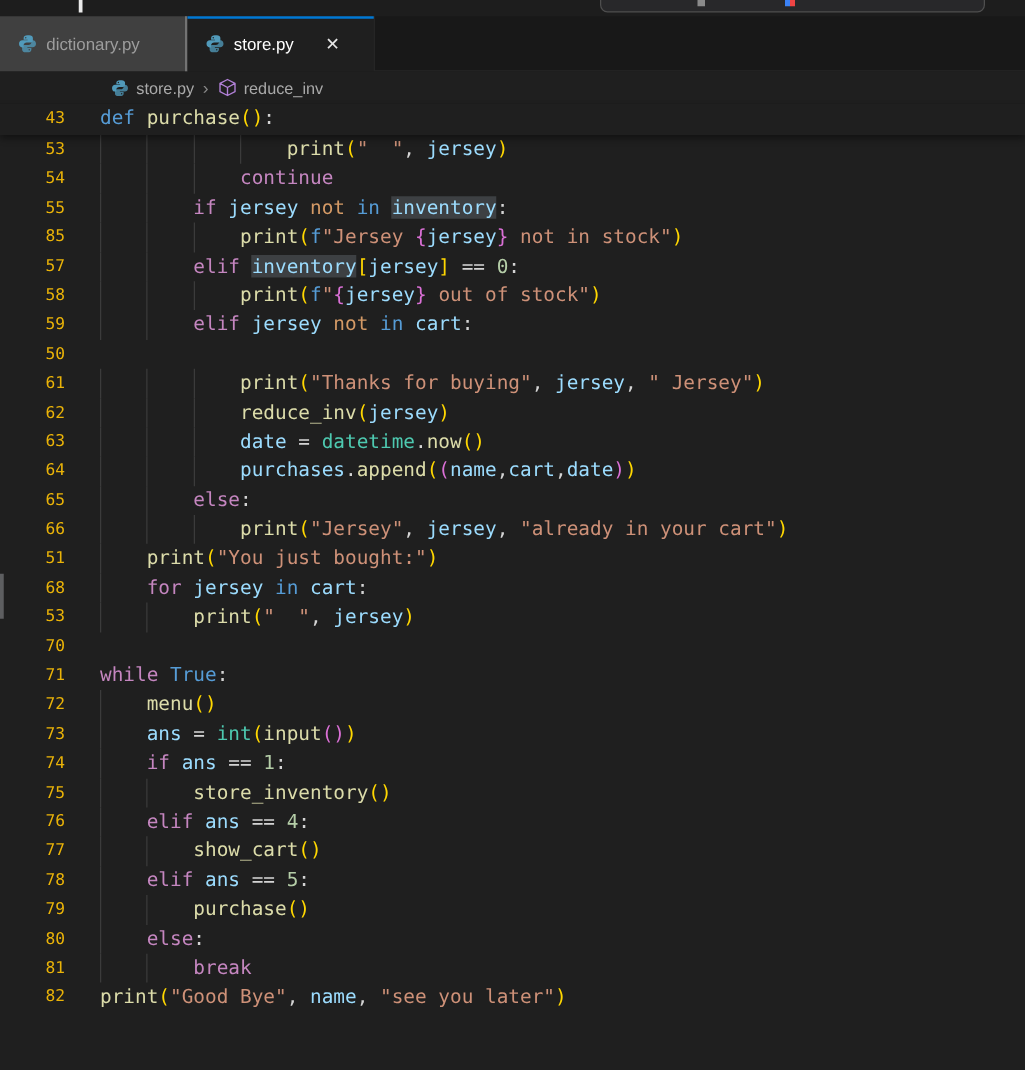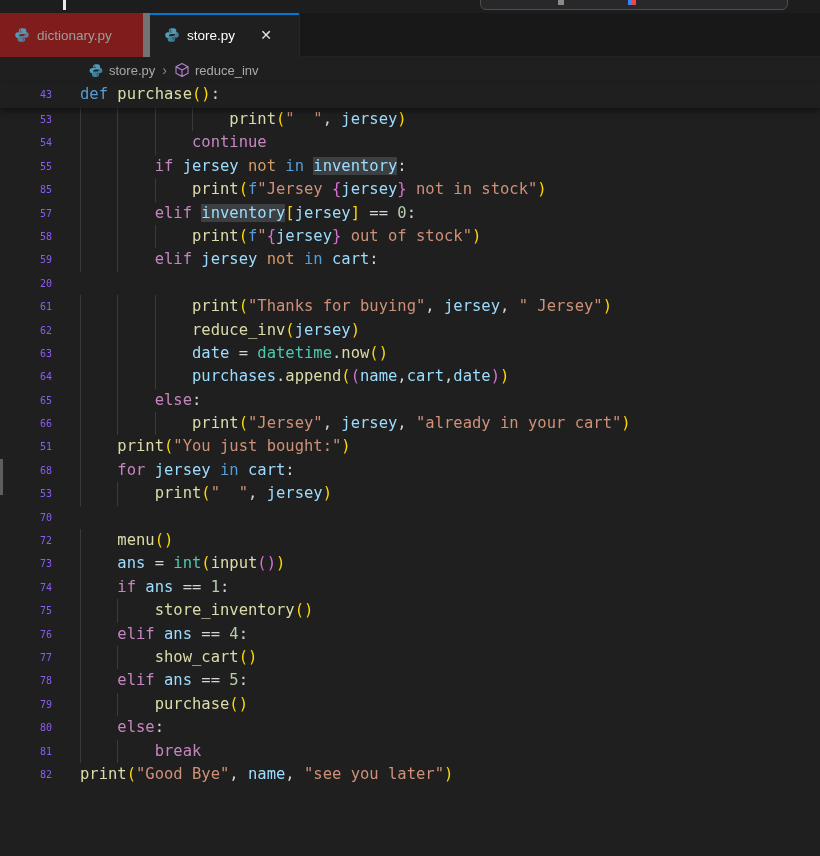--- a/index.html
+++ b/index.html
@@ -12,21 +12,21 @@
     background:#28282a; border:1px solid #4e4e4e; border-radius:6px; }
   .tb-mark { position:absolute; left:63px; top:0; width:3px; height:10px; background:#eaeaea; }
   .tb-ico1 { position:absolute; left:558px; top:0; width:6px; height:5px; background:#8a8a8a; }
   .tb-ico2 { position:absolute; left:628px; top:0; width:8px; height:5px;
     background:linear-gradient(90deg,#3b82f6 0 50%,#ef4444 50% 100%); }
 
   
   .tabstrip { display:flex; height:44px; background:var(--tabstrip-bg,#181818);
     border-bottom:1px solid #222; }
   .tab { display:flex; align-items:center; gap:7px; padding:0 12px 0 14px; height:44px;
-    font-size:13.5px; color:#9d9d9d; background:#7f1d1d; border-right:7px solid #737373;
+    font-size:13.5px; color:#9d9d9d; background:#404040; border-right:2px solid #737373;
     cursor:pointer; position:relative; min-width:150px; }
   .tab.active { background:var(--editor-bg,#1f1f1f); color:#ffffff; border-right:1px solid #252525; }
   .tab.active::before { content:""; position:absolute; left:0; right:0; top:0; height:2px;
     background:var(--accent,#0078d4); }
   .tab .close { margin-left:14px; font-size:14px; color:#e6e6e6; width:20px; height:20px;
     display:flex; align-items:center; justify-content:center; border-radius:4px; }
   .pyicon { width:16px; height:16px; flex:0 0 16px; }
 
   
   .breadcrumb { display:flex; align-items:center; height:26px; background:var(--editor-bg,#1f1f1f);
@@ -34,21 +34,21 @@
   .breadcrumb .chev { color:#8a8a8a; font-size:14px; padding:0 2px; }
   .cubeicon { width:16px; height:16px; }
 
   
   .editor { position:relative; }
   .sticky { position:relative; height:25px; background:var(--editor-bg,#1f1f1f);
     box-shadow:0 3px 6px rgba(0,0,0,.45); z-index:5; }
   .lines { position:relative; z-index:1; }
   .line { display:flex; height:23.4px; line-height:23.4px;
     font-family:"DejaVu Sans Mono", monospace; font-size:15.5px; }
-  .gutter { width:52px; flex:0 0 52px; text-align:right; color:#8b5cf6; font-size:10px;
+  .gutter { width:52px; flex:0 0 52px; text-align:right; color:#eab308; font-size:13px;
     user-select:none; }
   .code { position:relative; margin-left:28px; white-space:pre; color:#d4d4d4; }
   .guide { position:absolute; top:0; bottom:0; width:1px; background:#3b3b3b; }
 
   .tk-kw  { color:var(--tok-kw); }
   .tk-kwb { color:var(--tok-kwb); }
   .tk-nt  { color:var(--tok-nt); }
   .tk-fn  { color:var(--tok-fn); }
   .tk-v   { color:var(--tok-v); }
   .tk-vh  { color:var(--tok-vh); background:var(--wordhl); }
@@ -134,21 +134,21 @@
       </div>
       <div class="line">
         <span class="gutter">58</span>
         <span class="code"><span class="guide" style="left: 0ch;"></span><span class="guide" style="left: 4ch;"></span><span class="guide" style="left: 8ch;"></span>            <span class="tk-fn">print</span><span class="tk-b1">(</span><span class="tk-kwb">f</span><span class="tk-str">"</span><span class="tk-b2">{</span><span class="tk-v">jersey</span><span class="tk-b2">}</span><span class="tk-str"> out of stock"</span><span class="tk-b1">)</span></span>
       </div>
       <div class="line">
         <span class="gutter">59</span>
         <span class="code"><span class="guide" style="left: 0ch;"></span><span class="guide" style="left: 4ch;"></span>        <span class="tk-kw">elif </span><span class="tk-v">jersey </span><span class="tk-nt">not </span><span class="tk-kwb">in </span><span class="tk-v">cart</span><span class="tk-pl">:</span></span>
       </div>
       <div class="line">
-        <span class="gutter">20</span>
+        <span class="gutter">50</span>
       </div>
       <div class="line">
         <span class="gutter">61</span>
         <span class="code"><span class="guide" style="left: 0ch;"></span><span class="guide" style="left: 4ch;"></span><span class="guide" style="left: 8ch;"></span>            <span class="tk-fn">print</span><span class="tk-b1">(</span><span class="tk-str">"Thanks for buying"</span><span class="tk-pl">, </span><span class="tk-v">jersey</span><span class="tk-pl">, </span><span class="tk-str">" Jersey"</span><span class="tk-b1">)</span></span>
       </div>
       <div class="line">
         <span class="gutter">62</span>
         <span class="code"><span class="guide" style="left: 0ch;"></span><span class="guide" style="left: 4ch;"></span><span class="guide" style="left: 8ch;"></span>            <span class="tk-fn">reduce_inv</span><span class="tk-b1">(</span><span class="tk-v">jersey</span><span class="tk-b1">)</span></span>
       </div>
       <div class="line">
@@ -177,20 +177,24 @@
       </div>
       <div class="line">
         <span class="gutter">53</span>
         <span class="code"><span class="guide" style="left: 0ch;"></span><span class="guide" style="left: 4ch;"></span>        <span class="tk-fn">print</span><span class="tk-b1">(</span><span class="tk-str">"  "</span><span class="tk-pl">, </span><span class="tk-v">jersey</span><span class="tk-b1">)</span></span>
       </div>
       <div class="line">
         <span class="gutter">70</span>
         <span class="code"></span>
       </div>
       <div class="line">
+        <span class="gutter">71</span>
+        <span class="code"><span class="tk-kw">while </span><span class="tk-kwb">True</span><span class="tk-pl">:</span></span>
+      </div>
+      <div class="line">
         <span class="gutter">72</span>
         <span class="code"><span class="guide" style="left: 0ch;"></span>    <span class="tk-fn">menu</span><span class="tk-b1">()</span></span>
       </div>
       <div class="line">
         <span class="gutter">73</span>
         <span class="code"><span class="guide" style="left: 0ch;"></span>    <span class="tk-v">ans</span><span class="tk-pl"> = </span><span class="tk-ty">int</span><span class="tk-b1">(</span><span class="tk-fn">input</span><span class="tk-b2">()</span><span class="tk-b1">)</span></span>
       </div>
       <div class="line">
         <span class="gutter">74</span>
         <span class="code"><span class="guide" style="left: 0ch;"></span>    <span class="tk-kw">if </span><span class="tk-v">ans</span><span class="tk-pl"> == </span><span class="tk-num">1</span><span class="tk-pl">:</span></span>

